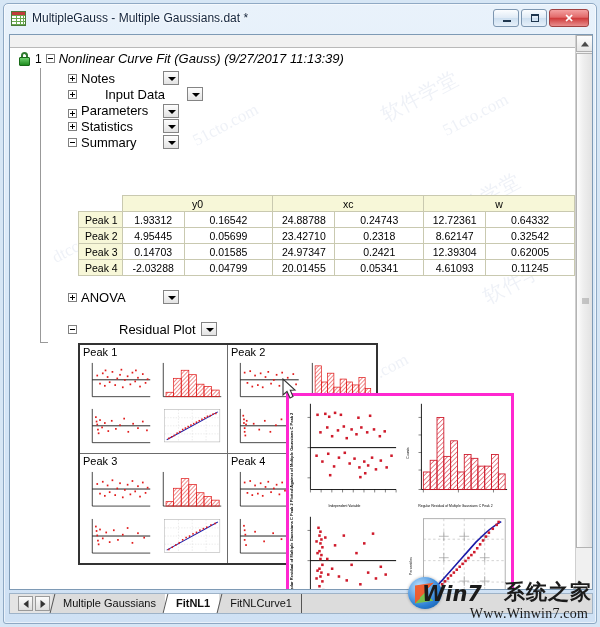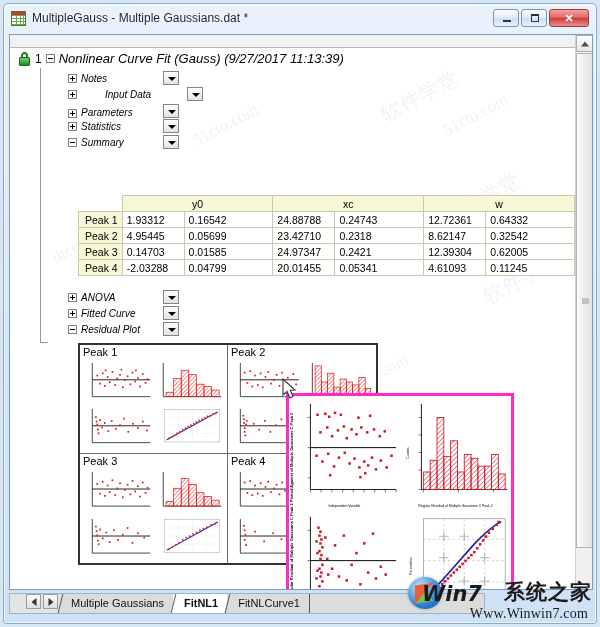--- a/index.html
+++ b/index.html
@@ -164,21 +164,21 @@
     position: absolute; left: 30px; top: 294px;
     width: 8px; height: 1px; background:#999;
   }
 
   .section-row {
     position: absolute; left: 58px;
     display: flex; align-items: center; gap: 4px;
     height: 16px;
   }
   .section-label {
-    font-style: italic; font-size: 10px; color:#000;
+    font-size: 13px; color:#000;
     white-space: nowrap;
   }
   .dropdown-btn {
     width: 16px; height: 14px;
     border: 1px solid #848484;
     background: linear-gradient(180deg,#fdfdfd,#e3e3e3);
     position: relative; cursor: pointer; flex:0 0 auto;
   }
   .dropdown-btn::after {
     content:''; position:absolute; left:4px; top:5px;
@@ -198,21 +198,21 @@
     border: 1px solid #c9c9b0;
     padding: 1px 4px;
     height: 16px;
     font-weight: normal;
     white-space: nowrap;
   }
   #summary-table .grp { background:#f7f7d8; text-align:center; }
   #summary-table .sub { background:#f7f7d8; text-align:center; }
   #summary-table .corner { background:#fff; border-left-color:#fff; border-top-color:#fff; }
   #summary-table .rowhead { background:#f7f7d8; text-align:left; padding-left:6px; }
-  #summary-table .num { text-align:left; }
+  #summary-table .num { text-align:center; }
   .col-name { width: 42px; }
   .col-val  { width: 63px; }
   .col-se   { width: 93px; }
 
   
   #residual-box {
     position: absolute;
     left: 68px; top: 295px;
     width: 300px; height: 222px;
     border: 2px solid #333;
@@ -311,25 +311,25 @@
   #sb-thumb .grip {
     position:absolute; left:5px; top:50%; transform:translateY(-50%);
     width:7px; height:7px;
   }
   #sb-thumb .grip i { display:block; height:1px; background:#9a9a9a; margin:1px 0; }
 
   
   #tabbar {
     position: absolute;
     left: 5px; top: 589px;
-    width: 476px; height: 21px;
+    width: 584px; height: 21px;
     background: #e4e4e4;
     border: 1px solid #9eb3c8;
-    display: flex; align-items: flex-start;
-    padding-left: 16px;
+    display: flex; align-items: center;
+    padding-left: 8px;
   }
   .nav-btn {
     width: 15px; height: 15px;
     border: 1px solid #9a9a9a;
     background: linear-gradient(180deg,#fbfbfb,#dedede);
     margin-right: 2px;
     position: relative; cursor: pointer; flex:0 0 auto;
   }
   .nav-btn .tri { position:absolute; left:50%; top:50%; transform:translate(-50%,-50%); width:0;height:0; }
   .nav-btn.prev .tri { border-top:4px solid transparent; border-bottom:4px solid transparent; border-right:5px solid #333; }
@@ -482,29 +482,24 @@
           <span class="section-label" style="width:78px;">Summary</span>
           <span class="dropdown-btn"></span>
         </div>
 
         <div class="section-row" style="top:241px;">
           <span class="toggle plus"></span>
           <span class="section-label" style="width:78px;">ANOVA</span>
           <span class="dropdown-btn"></span>
         </div>
 
-        <div class="section-row" style="top:257px;">
-          <span class="toggle plus"></span>
-          <span class="section-label" style="width:78px;">Fitted Curve</span>
-          <span class="dropdown-btn"></span>
-        </div>
 
         <div class="section-row" style="top:273px;">
           <span class="toggle"></span>
-          <span class="section-label" style="width:78px;">Residual Plot</span>
+          <span class="section-label" style="width:78px;margin-left:38px;">Residual Plot</span>
           <span class="dropdown-btn"></span>
         </div>
 
         <table id="summary-table">
           <colgroup>
             <col class="col-name">
               <col class="col-val">
               <col class="col-se">
             <col class="col-val">
               <col class="col-se">

